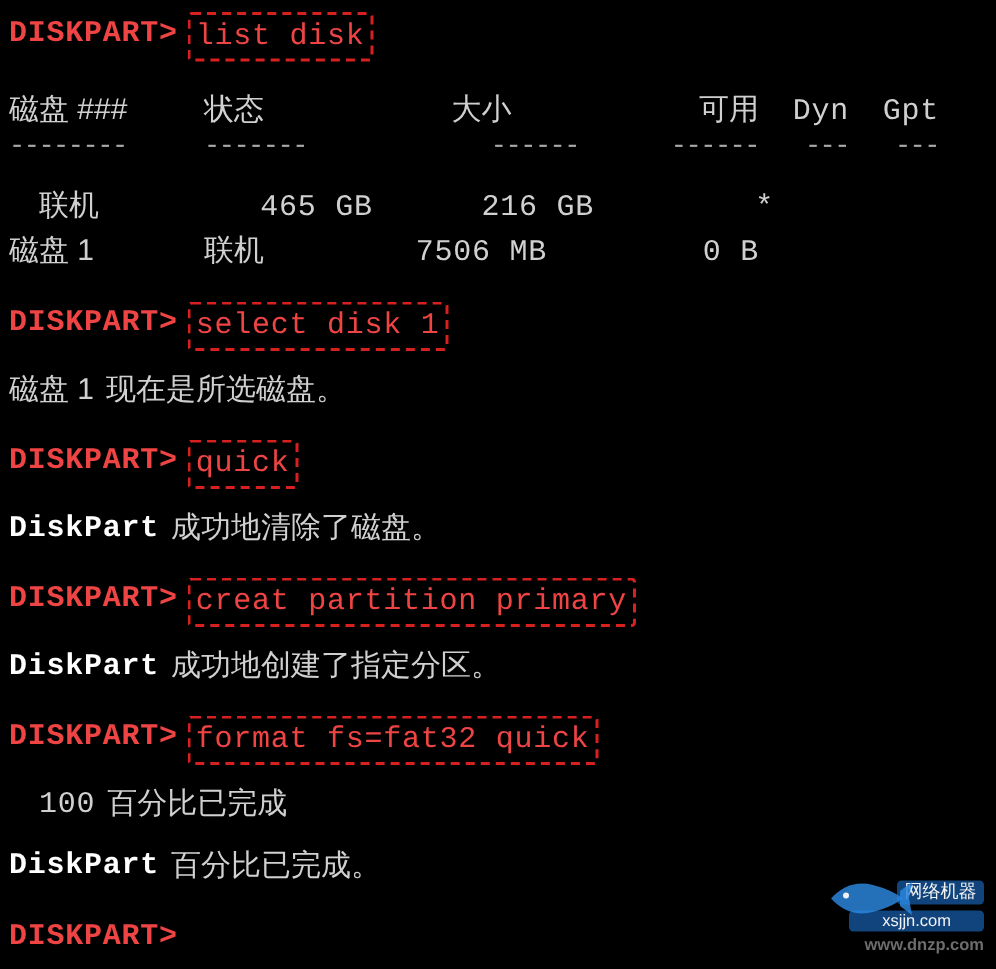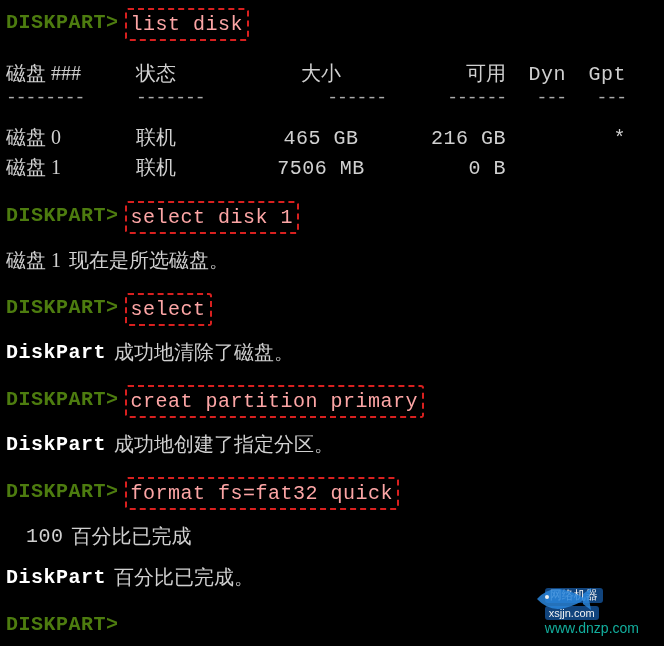--- a/index.html
+++ b/index.html
@@ -18,29 +18,29 @@
     padding: 8px 6px;
     line-height: 1.45;
     letter-spacing: 0.5px;
   }
   .line {
     display: flex;
     flex-wrap: nowrap;
     white-space: pre;
   }
   .prompt {
-    color: #4d7c0f;
+    color: #ef4444;
     font-weight: 600;
   }
   .hl {
     border: 2px dashed #d8201f;
     border-radius: 3px;
     padding: 0 4px;
     margin-left: 6px;
-    color: #fca5a5;
+    color: #ef4444;
   }
   .table-header, .table-row {
     display: flex;
     align-items: baseline;
   }
   .col {
     text-align: left;
   }
   .col.num, .col.size, .col.free, .col.dyn, .col.gpt {
     text-align: right;
@@ -55,53 +55,53 @@
   .spacer18 { height: 18px; }
   .msg {
     display: flex;
     gap: 8px;
   }
   .label {
     color: #ffffff;
     font-weight: 700;
   }
   .cn {
-    font-family: Liberation Serif, serif;
+    font-family: Liberation Sans, sans-serif;
     letter-spacing: 0;
   }
   .watermark {
     position: absolute;
-    right: 25px;
+    right: 8px;
     bottom: 10px;
     font-family: Arial, sans-serif;
     color: #3aa7ff;
     font-size: 14px;
     line-height: 1.1;
-    text-align: left;
+    text-align: right;
     opacity: 0.95;
   }
   .watermark .fish {
     position: absolute;
     right: 48px;
     bottom: 22px;
   }
   .watermark .box1 {
     display: inline-block;
     background: rgba(30,120,220,0.6);
     color: #fff;
     padding: 1px 5px;
     border-radius: 3px;
     font-size: 12px;
     margin-bottom: 2px;
   }
   .watermark .box2 {
     display: inline-block;
     background: rgba(30,120,220,0.6);
     color: #fff;
-    padding: 1px 4px;
+    padding: 1px 22px;
     border-radius: 3px;
     font-size: 11px;
   }
   .underlines {
     display: flex;
     color: #aaa;
     font-size: 18px;
     margin-top: -4px;
   }
   .underlines .u { letter-spacing: -1px; }
@@ -131,21 +131,20 @@
     <span class="col status"><span class="u">-------</span></span>
     <span class="col sizewrap" style="text-align:right"><span class="u">------</span></span>
     <span class="col freewrap" style="text-align:right"><span class="u">------</span></span>
     <span class="col dyn"><span class="u">---</span></span>
     <span class="col gpt"><span class="u">---</span></span>
   </div>
 
   <div class="spacer12"></div>
 
   <div class="table-row">
-    <span class="col disk cn">磁盘 0</span>
     <span class="col status cn">联机</span>
     <span class="col sizewrap">465 GB</span>
     <span class="col freewrap">216 GB</span>
     <span class="col dyn"></span>
     <span class="col gpt">*</span>
   </div>
   <div class="table-row">
     <span class="col disk cn">磁盘 1</span>
     <span class="col status cn">联机</span>
     <span class="col sizewrap">7506 MB</span>
@@ -165,21 +164,21 @@
 
   <div class="msg cn">
     <span>磁盘 1</span>
     <span>现在是所选磁盘。</span>
   </div>
 
   <div class="spacer18"></div>
 
   <div class="line">
     <span class="prompt">DISKPART&gt;</span>
-    <span class="hl">select</span>
+    <span class="hl">quick</span>
   </div>
 
   <div class="spacer12"></div>
 
   <div class="msg">
     <span class="label">DiskPart</span>
     <span class="cn">成功地清除了磁盘。</span>
   </div>
 
   <div class="spacer18"></div>
@@ -226,14 +225,14 @@
 </div>
 
 <div class="watermark">
   <svg class="fish" width="56" height="30" viewBox="0 0 56 30">
     <path d="M2 15 Q14 2 30 6 Q42 9 50 15 Q42 21 30 24 Q14 28 2 15 Z" fill="#2d8de6" opacity="0.85"></path>
     <path d="M48 10 L56 4 L54 15 L56 26 L48 20 Z" fill="#2d8de6" opacity="0.85"></path>
     <circle cx="12" cy="13" r="2" fill="#fff"></circle>
   </svg>
   <span class="box1 cn">网络机器</span><br>
   <span class="box2">xsjjn.com</span><br>
-  <span style="color:#14b8a6;font-size:14px;">www.dnzp.com</span>
+  <span style="color:#737373;font-size:11px;font-weight:bold;">www.dnzp.com</span>
 </div>
 
 </body></html>

